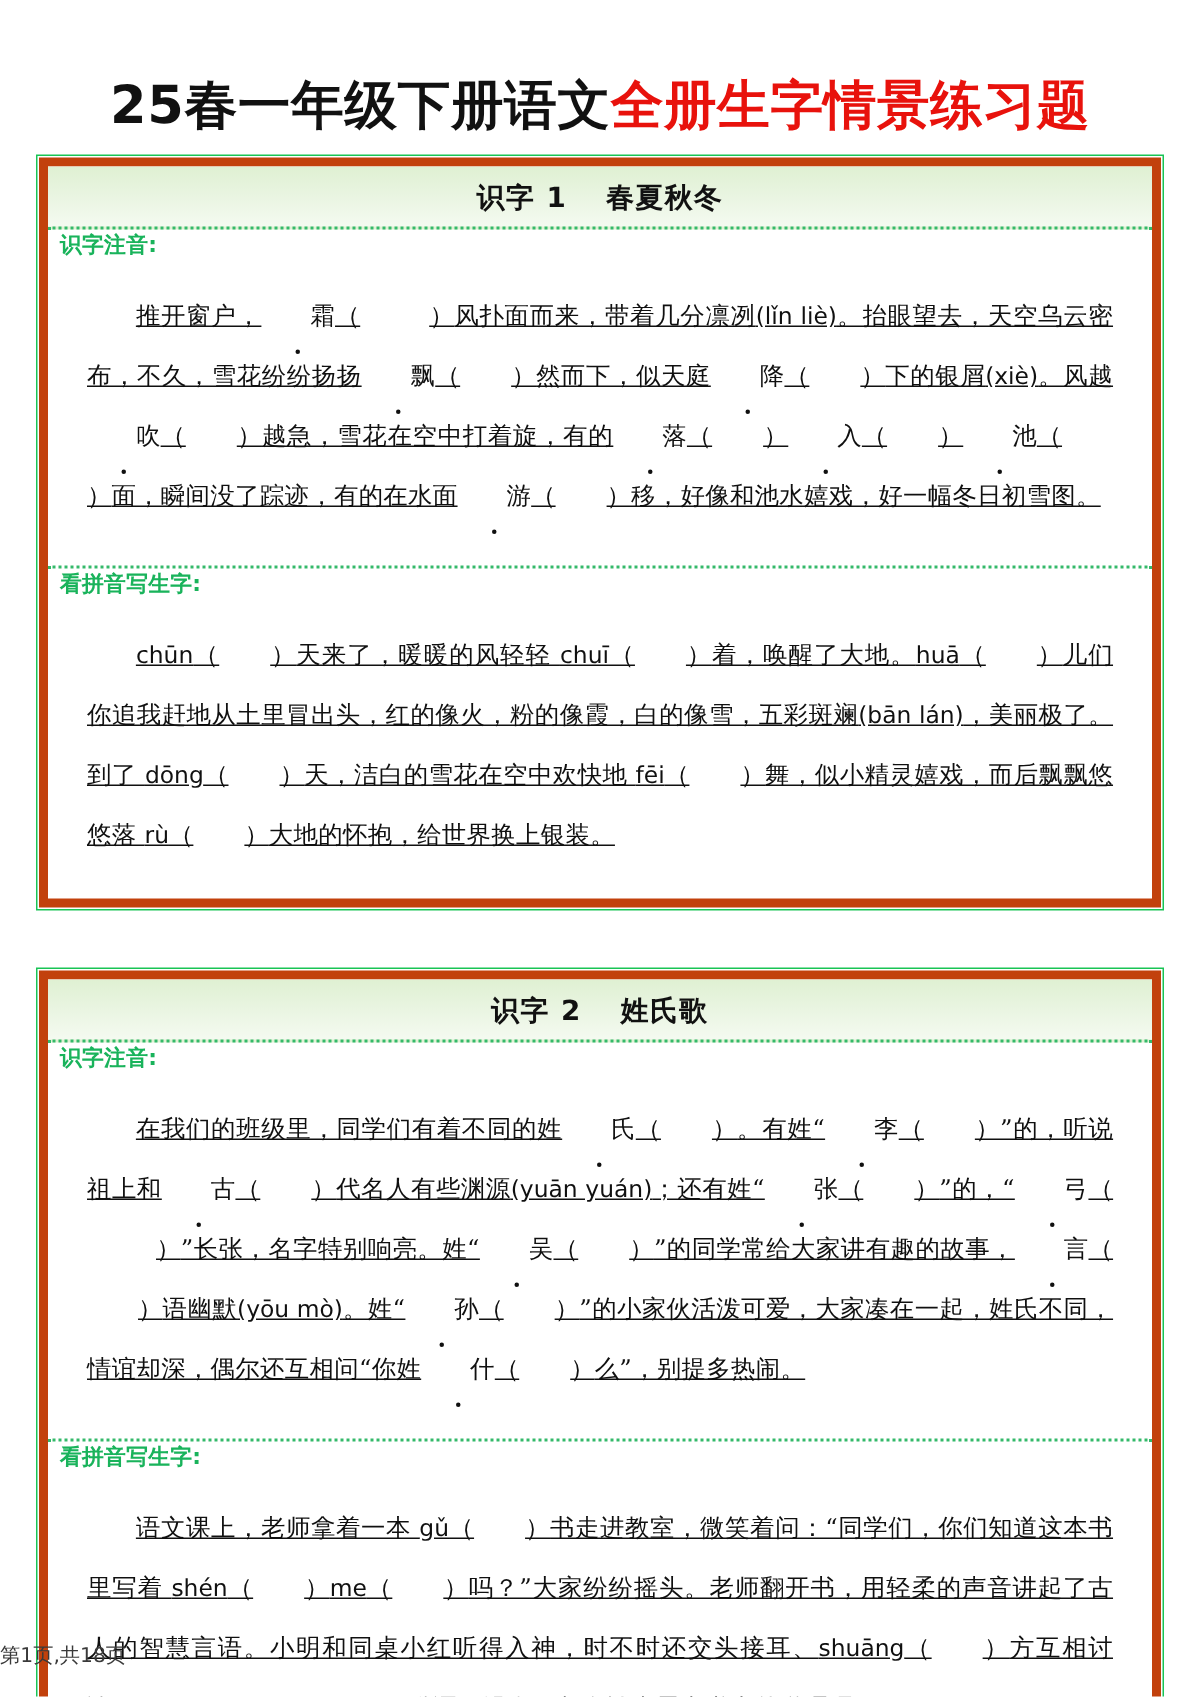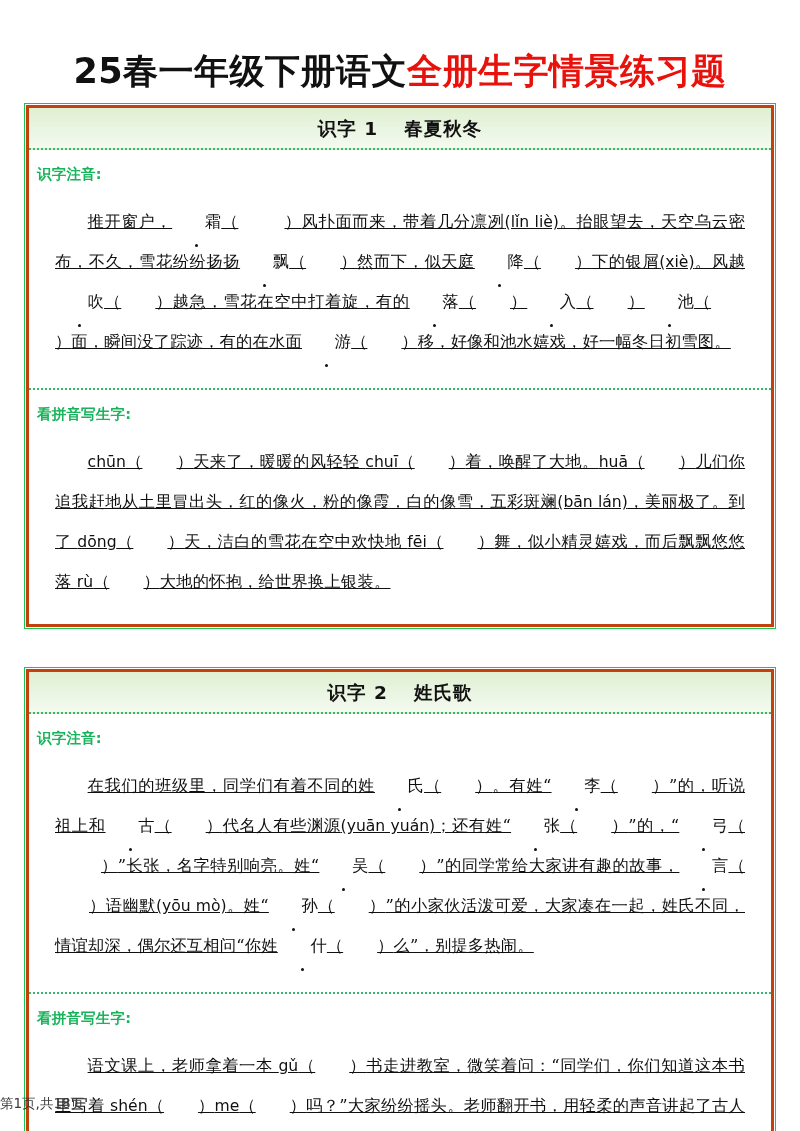--- a/index.html
+++ b/index.html
@@ -34,21 +34,21 @@
     padding-top: 52px;
     padding-bottom: 14px;
     line-height: 1.12;
     font-family: "DejaVu Sans", "Liberation Sans", sans-serif;
   }
   .doc-title .t-black { color: #111111; }
   .doc-title .t-red   { color: #e8120c; }
 
   
   .card {
-    border: 3px solid #c2410c;
+    border: 6px solid #c2410c;
     outline: 1px solid #18c455;
     outline-offset: 1px;
     background: #ffffff;
     box-sizing: border-box;
     margin-bottom: 42px;
     position: relative;
   }
 
   .card-header {
     text-align: center;
@@ -60,21 +60,21 @@
     border-bottom: 2px dotted #34b96a;
     font-family: "DejaVu Sans", "Liberation Sans", sans-serif;
     letter-spacing: 1px;
   }
   .card-header .hdr-gap { display: inline-block; width: 26px; }
 
   .section-label {
     color: #19b35b;
     font-size: 14.5px;
     font-weight: bold;
-    padding: 15px 0 2px 8px;
+    padding: 1px 0 2px 8px;
     font-family: "DejaVu Sans", "Liberation Sans", sans-serif;
     letter-spacing: 0.2px;
   }
 
   .section-body {
     padding: 0 10px 6px 10px;
   }
 
   .para {
     font-size: 16.3px;

